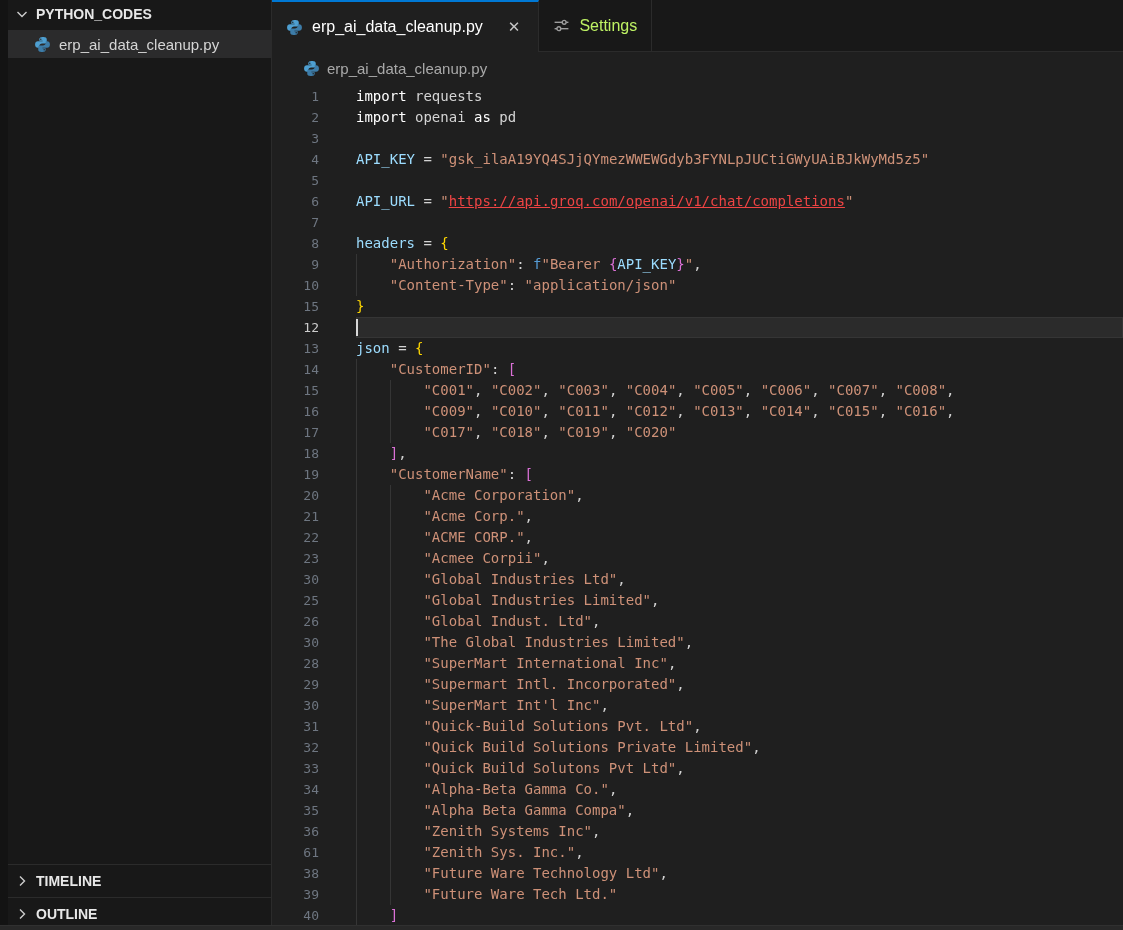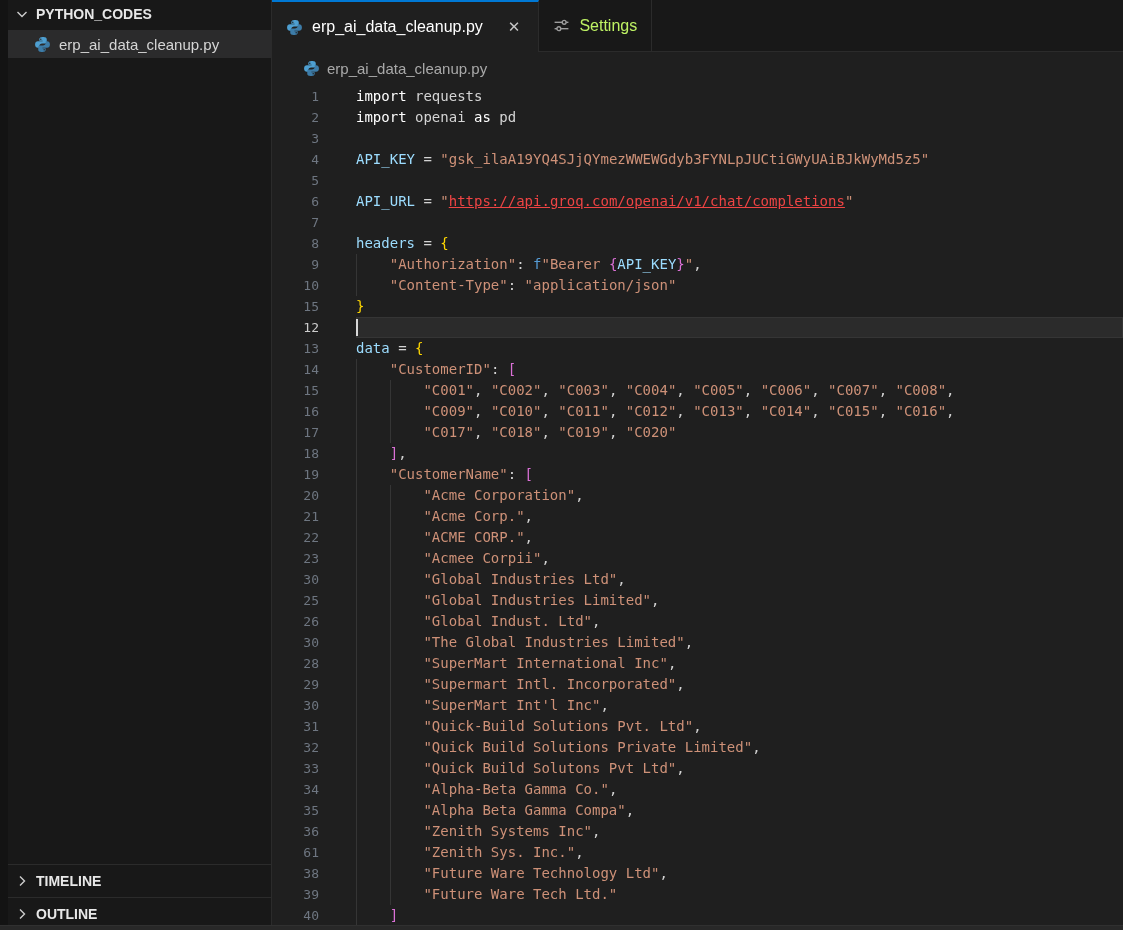--- a/index.html
+++ b/index.html
@@ -196,21 +196,21 @@
           <div class="cl"></div>
           <div class="cl"><span class="tok-var">API_KEY</span><span class="tok-pln"> = </span><span class="tok-str">"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"</span></div>
           <div class="cl"></div>
           <div class="cl"><span class="tok-var">API_URL</span><span class="tok-pln"> = </span><span class="tok-str">"</span><span class="tok-lnk">https://api.groq.com/openai/v1/chat/completions</span><span class="tok-str">"</span></div>
           <div class="cl"></div>
           <div class="cl"><span class="tok-var">headers</span><span class="tok-pln"> = </span><span class="tok-b1">{</span></div>
           <div class="cl"><span class="guide" style="left: 0ch;"></span><span class="tok-pln">    </span><span class="tok-str">"Authorization"</span><span class="tok-pln">: </span><span class="tok-fpx">f</span><span class="tok-str">"Bearer </span><span class="tok-b2">{</span><span class="tok-var">API_KEY</span><span class="tok-b2">}</span><span class="tok-str">"</span><span class="tok-pln">,</span></div>
           <div class="cl"><span class="guide" style="left: 0ch;"></span><span class="tok-pln">    </span><span class="tok-str">"Content-Type"</span><span class="tok-pln">: </span><span class="tok-str">"application/json"</span></div>
           <div class="cl"><span class="tok-b1">}</span></div>
           <div class="cl active"><span class="caret"></span></div>
-          <div class="cl"><span class="tok-var">data</span><span class="tok-pln"> = </span><span class="tok-b1">{</span></div>
+          <div class="cl"><span class="tok-var">json</span><span class="tok-pln"> = </span><span class="tok-b1">{</span></div>
           <div class="cl"><span class="guide" style="left: 0ch;"></span><span class="tok-pln">    </span><span class="tok-str">"CustomerID"</span><span class="tok-pln">: </span><span class="tok-b2">[</span></div>
           <div class="cl"><span class="guide" style="left: 0ch;"></span><span class="guide" style="left: 4ch;"></span><span class="tok-pln">        </span><span class="tok-str">"C001"</span><span class="tok-pln">, </span><span class="tok-str">"C002"</span><span class="tok-pln">, </span><span class="tok-str">"C003"</span><span class="tok-pln">, </span><span class="tok-str">"C004"</span><span class="tok-pln">, </span><span class="tok-str">"C005"</span><span class="tok-pln">, </span><span class="tok-str">"C006"</span><span class="tok-pln">, </span><span class="tok-str">"C007"</span><span class="tok-pln">, </span><span class="tok-str">"C008"</span><span class="tok-pln">,</span></div>
           <div class="cl"><span class="guide" style="left: 0ch;"></span><span class="guide" style="left: 4ch;"></span><span class="tok-pln">        </span><span class="tok-str">"C009"</span><span class="tok-pln">, </span><span class="tok-str">"C010"</span><span class="tok-pln">, </span><span class="tok-str">"C011"</span><span class="tok-pln">, </span><span class="tok-str">"C012"</span><span class="tok-pln">, </span><span class="tok-str">"C013"</span><span class="tok-pln">, </span><span class="tok-str">"C014"</span><span class="tok-pln">, </span><span class="tok-str">"C015"</span><span class="tok-pln">, </span><span class="tok-str">"C016"</span><span class="tok-pln">,</span></div>
           <div class="cl"><span class="guide" style="left: 0ch;"></span><span class="guide" style="left: 4ch;"></span><span class="tok-pln">        </span><span class="tok-str">"C017"</span><span class="tok-pln">, </span><span class="tok-str">"C018"</span><span class="tok-pln">, </span><span class="tok-str">"C019"</span><span class="tok-pln">, </span><span class="tok-str">"C020"</span></div>
           <div class="cl"><span class="guide" style="left: 0ch;"></span><span class="tok-pln">    </span><span class="tok-b2">]</span><span class="tok-pln">,</span></div>
           <div class="cl"><span class="guide" style="left: 0ch;"></span><span class="tok-pln">    </span><span class="tok-str">"CustomerName"</span><span class="tok-pln">: </span><span class="tok-b2">[</span></div>
           <div class="cl"><span class="guide" style="left: 0ch;"></span><span class="guide" style="left: 4ch;"></span><span class="tok-pln">        </span><span class="tok-str">"Acme Corporation"</span><span class="tok-pln">,</span></div>
           <div class="cl"><span class="guide" style="left: 0ch;"></span><span class="guide" style="left: 4ch;"></span><span class="tok-pln">        </span><span class="tok-str">"Acme Corp."</span><span class="tok-pln">,</span></div>
           <div class="cl"><span class="guide" style="left: 0ch;"></span><span class="guide" style="left: 4ch;"></span><span class="tok-pln">        </span><span class="tok-str">"ACME CORP."</span><span class="tok-pln">,</span></div>
           <div class="cl"><span class="guide" style="left: 0ch;"></span><span class="guide" style="left: 4ch;"></span><span class="tok-pln">        </span><span class="tok-str">"Acmee Corpii"</span><span class="tok-pln">,</span></div>

